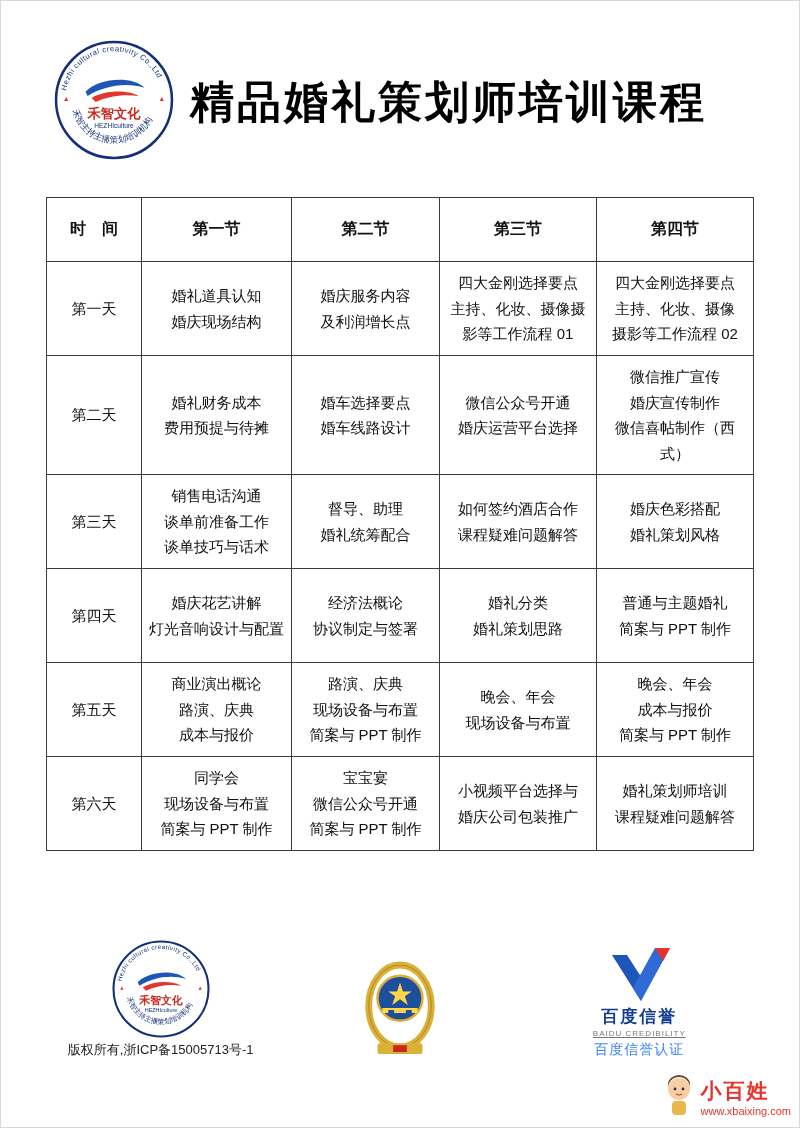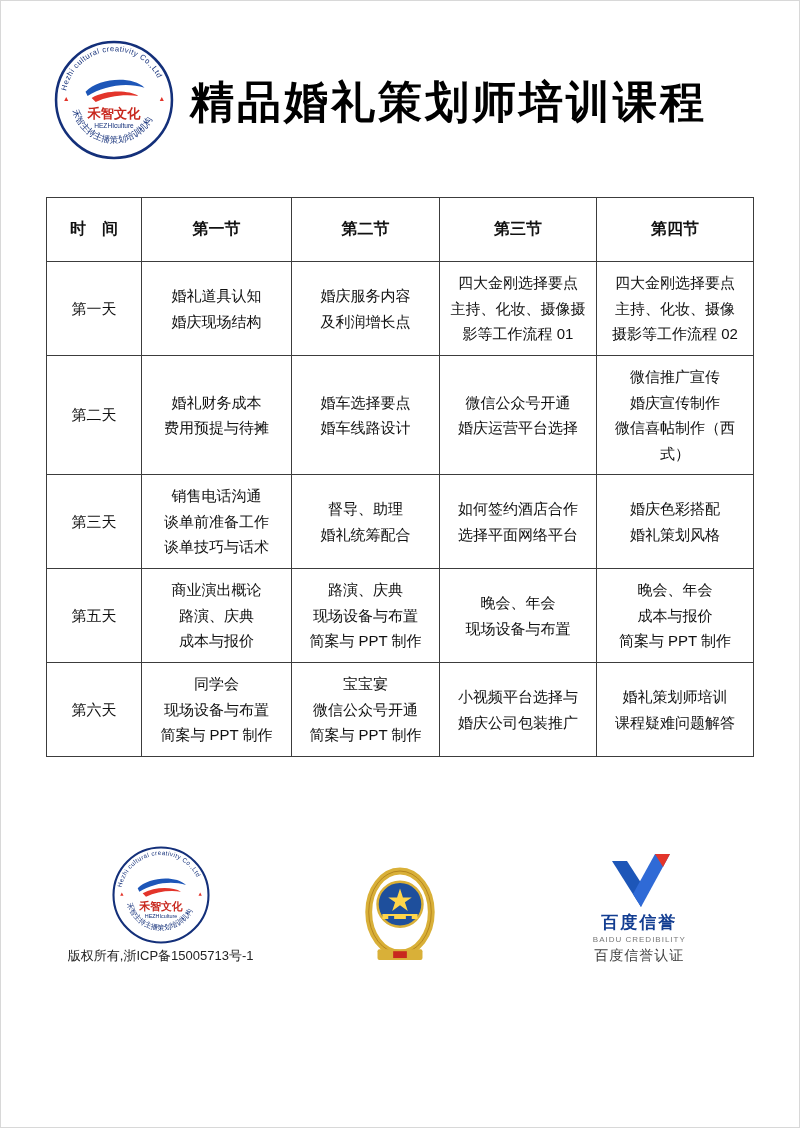--- a/index.html
+++ b/index.html
@@ -33,22 +33,22 @@
 
   
   .footer {
     margin-top:88px; display:flex; justify-content:space-around;
     align-items:flex-end; padding:0 40px;
   }
   .footer .col { display:flex; flex-direction:column; align-items:center; width:230px; }
   .copyright { margin-top:2px; font-size:13px; color:#222; }
   .police-text { margin-top:8px; font-size:15px; font-weight:bold; color:#000; }
   .baidu-title { margin-top:0; font-size:17px; font-weight:bold; color:#123d91; letter-spacing:2px; }
-  .baidu-en { font-size:8px; color:#777; letter-spacing:1px; margin-top:1px; }
-  .baidu-cert { margin-top:3px; font-size:14px; color:#404040; letter-spacing:1px; }
+  .baidu-en { font-size:8px; color:#777; letter-spacing:1px; margin-top:1px;text-decoration:underline; }
+  .baidu-cert { margin-top:3px; font-size:14px; color:#3b82f6; letter-spacing:1px; }
 
   
   .watermark {
     position:absolute; right:8px; bottom:8px; display:flex; align-items:center; gap:4px;
   }
   .wm-texts { display:flex; flex-direction:column; align-items:flex-start; }
   .wm-name { color:#e3352b; font-size:21px; font-weight:bold; letter-spacing:2px; }
   .wm-url { color:#e3352b; font-size:11px; }
 </style>
 </head>
@@ -123,23 +123,34 @@
 微信喜帖制作（西式）</td>
       </tr>
       <tr>
         <td class="day-cell">第三天</td>
         <td>销售电话沟通
 谈单前准备工作
 谈单技巧与话术</td>
         <td>督导、助理
 婚礼统筹配合</td>
         <td>如何签约酒店合作
-选择平面网络平台</td>
+课程疑难问题解答</td>
         <td>婚庆色彩搭配
 婚礼策划风格</td>
+      </tr>
+      <tr>
+        <td class="day-cell">第四天</td>
+        <td>婚庆花艺讲解
+灯光音响设计与配置</td>
+        <td>经济法概论
+协议制定与签署</td>
+        <td>婚礼分类
+婚礼策划思路</td>
+        <td>普通与主题婚礼
+简案与 PPT 制作</td>
       </tr>
       <tr>
         <td class="day-cell">第五天</td>
         <td>商业演出概论
 路演、庆典
 成本与报价</td>
         <td>路演、庆典
 现场设备与布置
 简案与 PPT 制作</td>
         <td>晚会、年会
@@ -205,14 +216,28 @@
         <polygon points="37,58 29,45 51,5 66,5" fill="#2f6ad6"></polygon>
         <polygon points="51,5 66,5 59,18" fill="#e3352b"></polygon>
       </svg>
       <div class="baidu-title">百度信誉</div>
       <div class="baidu-en">BAIDU CREDIBILITY</div>
       <div class="baidu-cert">百度信誉认证</div>
     </div>
 
   </div>
 
+  <div class="watermark">
+    <svg width="36" height="44" viewBox="0 0 36 44">
+      <circle cx="18" cy="14" r="11" fill="#f6cfa4"></circle>
+      <path d="M7,13 A11,11 0 0 1 29,13 L29,9 A11,9 0 0 0 7,9 Z" fill="#6b4a2b"></path>
+      <circle cx="14" cy="14" r="1.4" fill="#333"></circle>
+      <circle cx="22" cy="14" r="1.4" fill="#333"></circle>
+      <path d="M15,19 Q18,21 21,19" stroke="#c0392b" stroke-width="1.2" fill="none"></path>
+      <rect x="11" y="26" width="14" height="14" rx="4" fill="#e8b64c"></rect>
+    </svg>
+    <div class="wm-texts">
+      <div class="wm-name">小百姓</div>
+      <div class="wm-url">www.xbaixing.com</div>
+    </div>
+  </div>
 
 </div>
 
 </body></html>

